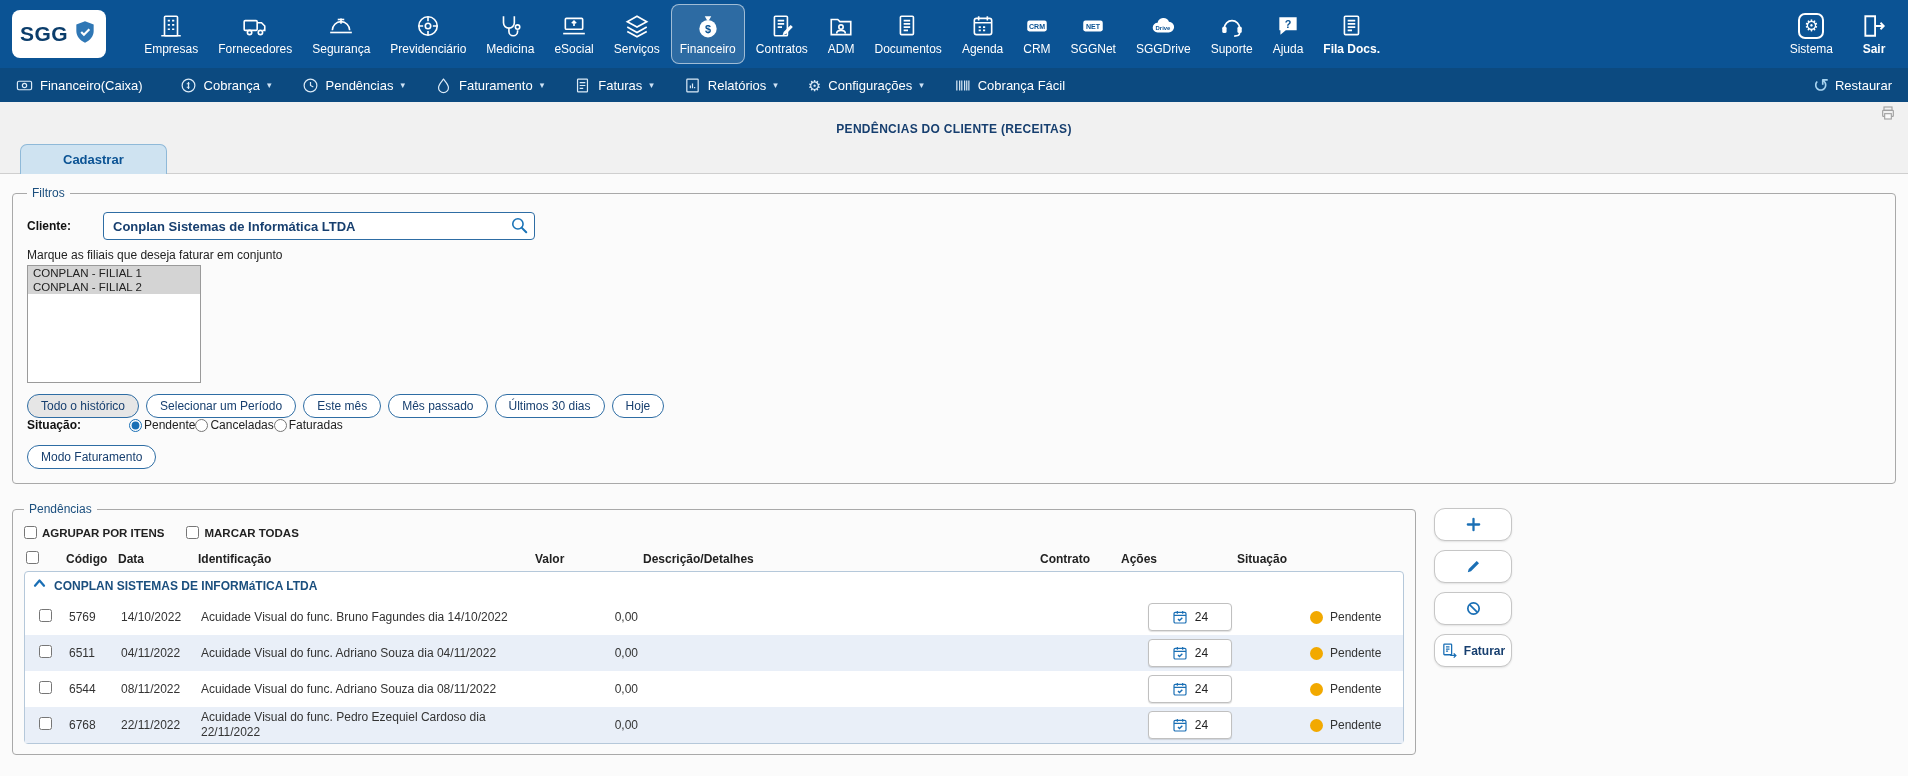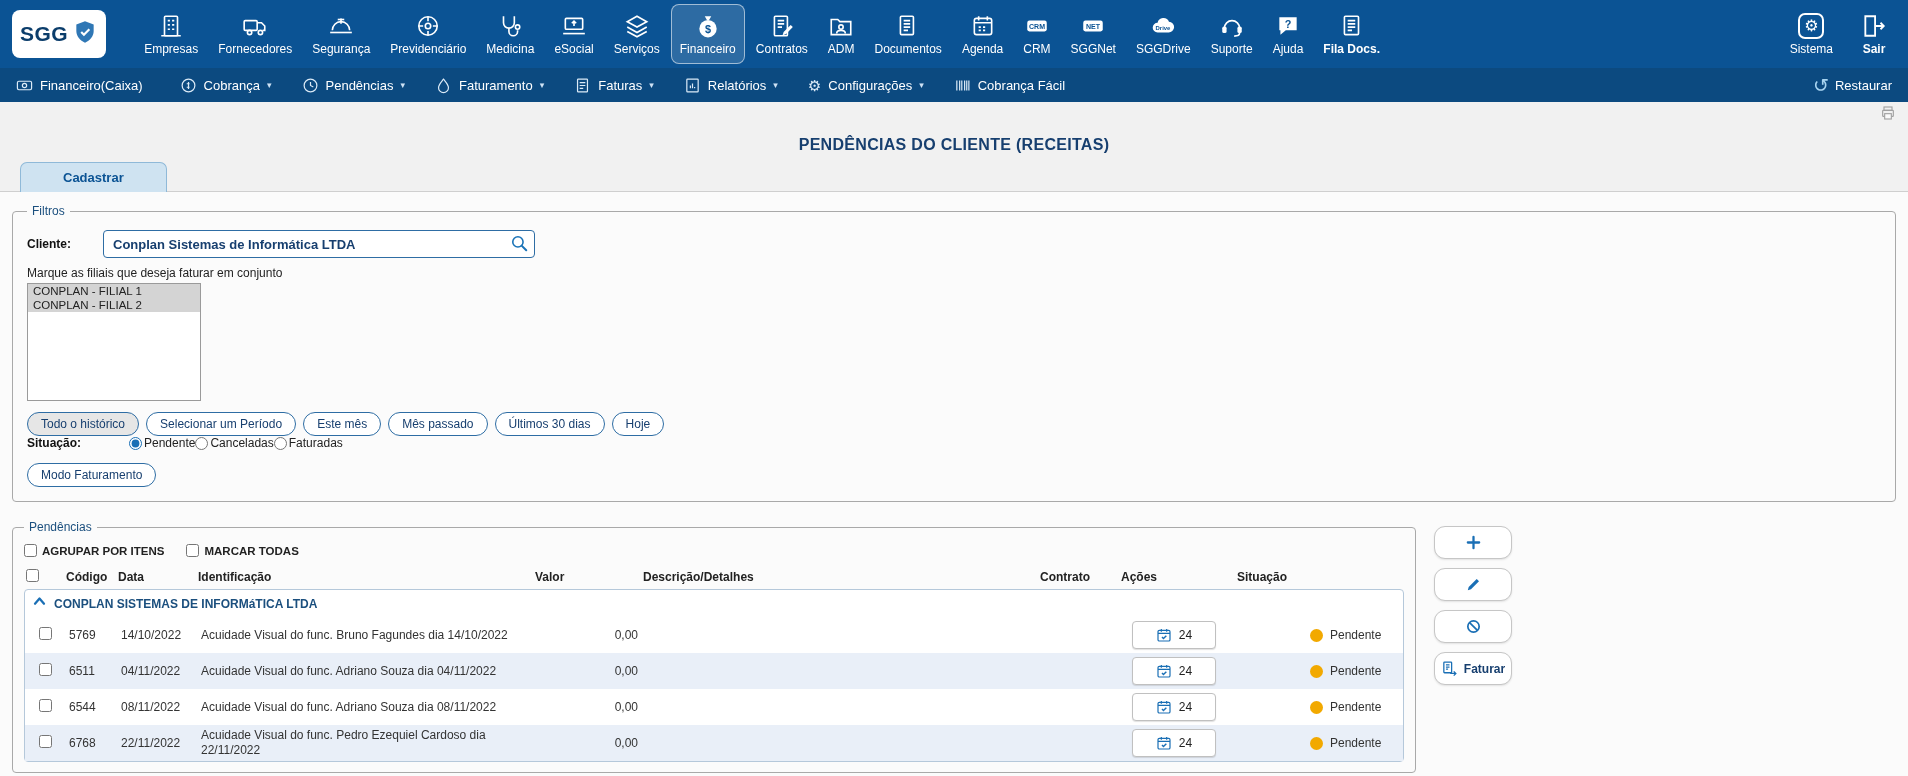--- a/index.html
+++ b/index.html
@@ -34,22 +34,22 @@
   .mb-ic svg { width:17px; height:17px; display:block; }
   .mb-ic.glyph { font-size:15px; color:#dcebf7; line-height:1; }
   .mb-caret { font-size:9px; color:#cfe3f5; }
   .mb-restore { margin-left:auto; display:flex; align-items:center; gap:6px; cursor:pointer; }
   .restore-ic { font-size:19px; color:#a8d4f0; line-height:1; }
 
   
   .content { position:relative; }
   .print-row { display:flex; justify-content:flex-end; padding:3px 12px 0; height:20px; }
   .print-row svg { width:16px; height:16px; opacity:.65; cursor:pointer; }
-  .page-title { text-align:center; color:#173f6f; font-weight:bold; font-size:16px;
-    letter-spacing:.3px; margin-top:14px; }
+  .page-title { text-align:center; color:#173f6f; font-weight:bold; font-size:12px;
+    letter-spacing:.3px; margin-top:0px; }
   .tab-strip { padding-left:8px; margin-top:8px; }
   .tab { display:inline-block; background:#cfe3f1; border:1px solid #8fb9d8;
     border-bottom:none; border-radius:7px 7px 0 0; color:#0b5394; font-weight:bold;
     font-size:13px; padding:7px 42px; cursor:pointer;margin-left:12px; }
   .panel { background:#fbfbfb; border-top:1px solid #cfcfcf; margin-top:-1px;
     padding:10px 10px 0; min-height:620px; }
 
   
   fieldset.fs { border:1px solid #a9a9a9; border-radius:4px; padding:8px 14px 14px;
     margin:2px 2px 16px; background:transparent; }
@@ -108,21 +108,21 @@
   .group-header svg { width:15px; height:15px; }
   .group-label { font-weight:bold; font-size:12px; color:#1b4f7e; }
   table.rtable tr { height:36px; }
   table.rtable tr:nth-child(even) { background:#e9eff8; }
   td.ident { line-height:1.25; padding-right:10px; }
   td.valor { text-align:right; padding-right:16px; }
   td.cb, th.cb { text-align:center; }
   .acao-btn { width:84px; height:28px; background:#fff; border:1px solid #c0c0c0;
     border-radius:4px; display:flex; align-items:center; justify-content:center;
     gap:7px; box-shadow:0 1px 1px rgba(0,0,0,.12); cursor:pointer; font-family:inherit;
-    font-size:12px; color:#222; margin-left:8px; }
+    font-size:12px; color:#222; margin-left:24px; }
   .acao-btn svg { width:16px; height:16px; }
   .status { display:flex; align-items:center; gap:7px; padding-left:70px; }
   .dot { width:13px; height:13px; border-radius:50%; background:#f2a900; flex:0 0 auto; }
 
   .side-actions { display:flex; flex-direction:column; gap:9px; padding-top:8px; }
   .side-btn { width:78px; height:33px; background:#fff; border:1px solid #c6c6c6;
     border-radius:11px; display:flex; align-items:center; justify-content:center;
     gap:6px; box-shadow:0 1px 2px rgba(0,0,0,.10); cursor:pointer; font-family:inherit;
     font-size:12px; font-weight:bold; color:#173f6f; }
   .side-btn svg { width:17px; height:17px; }

